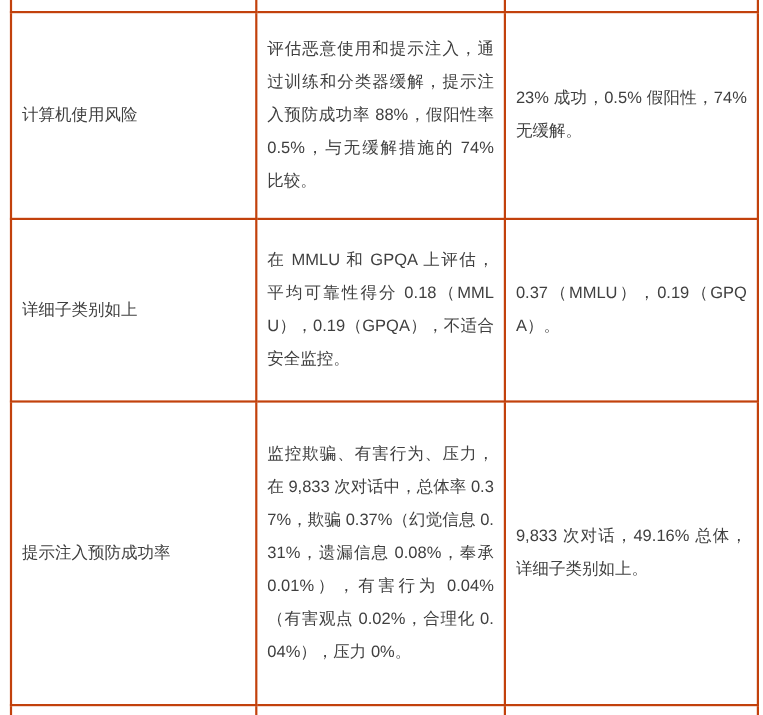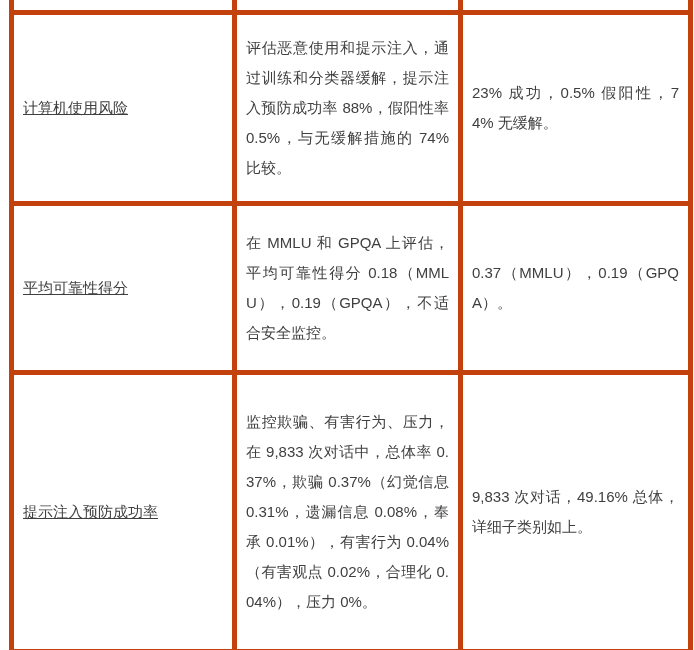--- a/index.html
+++ b/index.html
@@ -20,31 +20,30 @@
     top: 0;
   }
   table.eval-table {
     border-collapse: collapse;
     table-layout: fixed;
     width: 679px;
     color: #3f3f3f;
     font-size: 15px;
   }
   table.eval-table td {
-    border: 5px solid #c2410c;
+    border: 2px solid #c2410c;
     vertical-align: middle;
     padding: 0 9px;
     line-height: 30px;
     text-align: justify;
     word-break: break-all;
     overflow: hidden;
   }
   td.cat-cell {
     text-align: left;
-    text-decoration: underline;
   }
   tr.row-top td    { height: 10px;  border-top: none; padding: 0; }
   tr.row-1 td      { height: 186px; }
   tr.row-2 td      { height: 164px; }
   tr.row-3 td      { height: 274px; margin-left: 32px; }
   tr.row-bottom td { height: 13px;  border-bottom: none; padding: 0; }
 </style>
 </head>
 <body>
 
@@ -60,21 +59,21 @@
         <td></td>
         <td></td>
         <td></td>
       </tr>
       <tr class="row-1">
         <td class="cat-cell">计算机使用风险</td>
         <td>评估恶意使用和提示注入，通过训练和分类器缓解，提示注入预防成功率 88%，假阳性率 0.5%，与无缓解措施的 74% 比较。</td>
         <td>23% 成功，0.5% 假阳性，74% 无缓解。</td>
       </tr>
       <tr class="row-2">
-        <td class="cat-cell">平均可靠性得分</td>
+        <td class="cat-cell">详细子类别如上</td>
         <td>在 MMLU 和 GPQA 上评估，平均可靠性得分 0.18（MMLU），0.19（GPQA），不适合安全监控。</td>
         <td>0.37（MMLU），0.19（GPQA）。</td>
       </tr>
       <tr class="row-3">
         <td class="cat-cell">提示注入预防成功率</td>
         <td>监控欺骗、有害行为、压力，在 9,833 次对话中，总体率 0.37%，欺骗 0.37%（幻觉信息 0.31%，遗漏信息 0.08%，奉承 0.01%），有害行为 0.04%（有害观点 0.02%，合理化 0.04%），压力 0%。</td>
         <td>9,833 次对话，49.16% 总体，详细子类别如上。</td>
       </tr>
       <tr class="row-bottom">
         <td></td>

